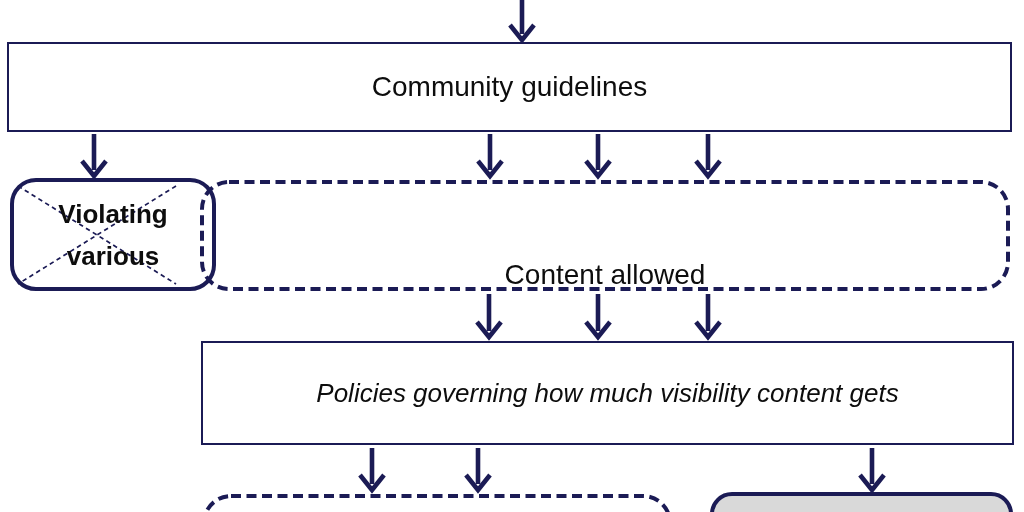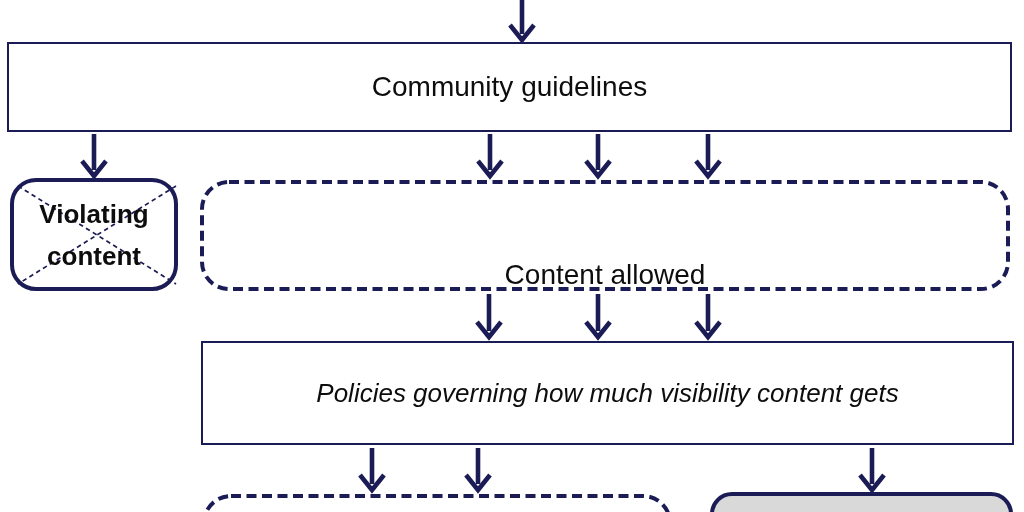--- a/index.html
+++ b/index.html
@@ -20,21 +20,21 @@
   .abs{position:absolute;box-sizing:border-box;}
 
   
   .box-community{
     left:7px;top:42px;width:1005px;height:90px;
     border:2px solid var(--navy);
     display:flex;align-items:center;justify-content:center;
     font-size:28px;
   }
   .box-violating{
-    left:10px;top:178px;width:168px;height:113px;
+    left:10px;top:178px;width:206px;height:113px;
     border:4.5px solid var(--navy);
     border-radius:26px;
     display:flex;flex-direction:column;align-items:center;justify-content:center;
     font-weight:bold;font-size:26px;line-height:42px;
     text-align:center;
   }
   .box-policies{
     left:201px;top:341px;width:813px;height:104px;
     border:2.5px solid var(--navy);
     display:flex;align-items:center;justify-content:center;
@@ -124,21 +124,21 @@
       <path d="M860 475 L872 490 L884 475" class="arrow"></path>
     </g>
   </svg>
 
   <div class="abs box-community">
     <span>Community guidelines</span>
   </div>
 
   <div class="abs box-violating">
     <span>Violating</span>
-    <span>content</span>
+    <span>various</span>
   </div>
 
   <div class="abs label-content-allowed">
     <span>Content allowed</span>
   </div>
 
   <div class="abs box-policies">
     <span>Policies governing how much visibility content gets</span>
   </div>
 

